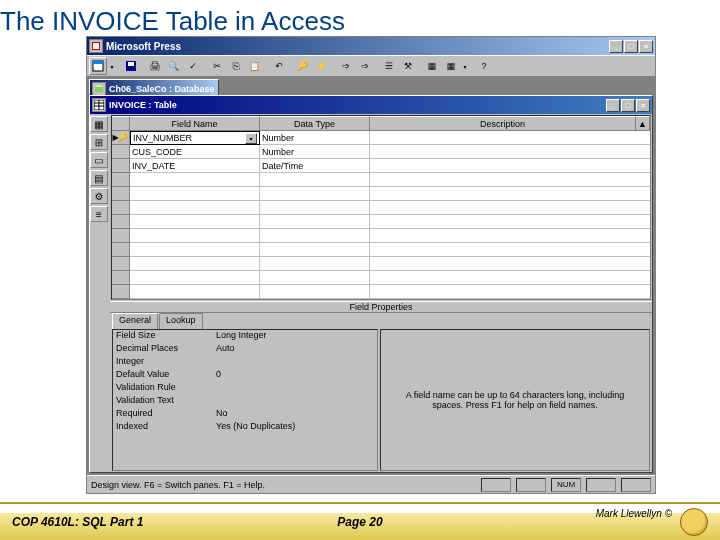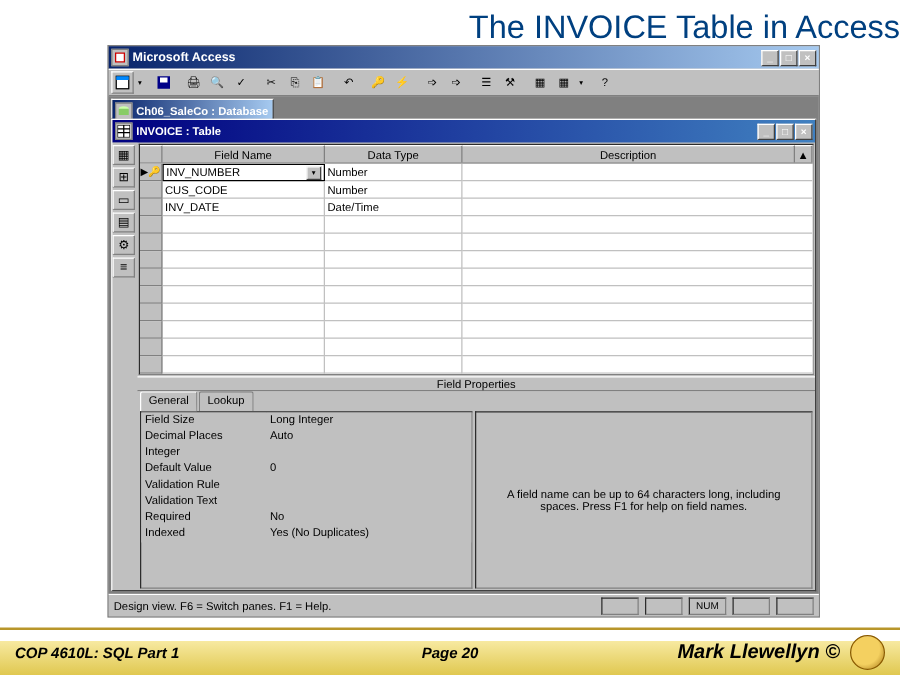--- a/index.html
+++ b/index.html
@@ -1,18 +1,18 @@
 <!DOCTYPE html>
 <html><head>
 <meta charset="utf-8">
 <style>
   * { box-sizing: border-box; margin: 0; padding: 0; }
   body { width: 720px; height: 540px; font-family: "Tahoma", Arial, sans-serif; font-size: 10px; background: #fff; position: relative; overflow: hidden; }
 
-  .slide-title { text-align: right; font-size: 26px; font-weight: normal; color: #004080; padding: 6px 0 4px; font-family: Arial, sans-serif; }
+  .slide-title { text-align: left; font-size: 26px; font-weight: normal; color: #004080; padding: 6px 0 4px; font-family: Arial, sans-serif; }
 
   .app-frame { position: absolute; left: 86px; top: 36px; width: 570px; height: 458px; border: 1px solid #808080; background: #c0c0c0; display: flex; flex-direction: column; }
 
   .titlebar { height: 18px; background: linear-gradient(to right, #08246b, #a6caf0); color: #fff; display: flex; align-items: center; padding: 0 2px; font-weight: bold; font-size: 10px; }
   .titlebar.db { background: linear-gradient(to right, #08246b, #a6caf0); font-size: 9px; }
   .titlebar.design { background: linear-gradient(to right, #000080, #4080c0); font-size: 9px; }
   .titlebar .icon-box { width: 14px; height: 14px; background: #c0c0c0; border: 1px solid #808080; margin-right: 3px; display: flex; align-items: center; justify-content: center; }
   .titlebar .icon-box svg { width: 10px; height: 10px; }
   .title-text { flex: 1; }
   .win-btns { display: flex; gap: 1px; }
@@ -68,38 +68,38 @@
   .pval { flex:1; padding-left: 3px; background: #c0c0c0; }
   .props-right { flex:1; display:flex; align-items:center; justify-content:center; padding: 8px; font-size: 9px; color: #000; text-align:center; border: 1px inset #808080; margin: 16px 2px 2px 0; background:#c0c0c0; }
 
   .statusbar { height: 18px; background: #c0c0c0; border-top: 1px solid #fff; display:flex; align-items:center; font-size: 9px; padding: 0 4px; }
   .status-cells { margin-left:auto; display:flex; gap:5px; }
   .status-cell { border: 1px inset #808080; width: 30px; height: 14px; display:flex; align-items:center; justify-content:center; font-size:8px; }
 
   .footer { position:absolute; left:0; right:0; bottom:0; height:38px; display:flex; align-items:center; padding: 0 12px; background: linear-gradient(to bottom, #fff 0%, #fff 25%, #f7e9a0 25%, #e0c850 100%); border-top: 2px solid #b8962a; font-family: Arial; }
   .footer-left { font-weight: bold; font-style: italic; font-size: 12px; }
   .footer-mid { position:absolute; left:50%; transform:translateX(-50%); font-weight:bold; font-style: italic; font-size: 12px; }
-  .footer-right { margin-left:auto; font-weight:bold; font-style: italic; font-size: 16px; display:flex; align-items:center; gap:8px; }
+  .footer-right { margin-left:auto; font-weight:normal; font-style: italic; font-size: 10px; display:flex; gap:8px; }
   .logo { width: 28px; height: 28px; border-radius: 50%; background: radial-gradient(circle at 40% 40%, #f4d060 55%, #a07010 100%); border: 1px solid #8a5a00; }
 </style>
 </head>
 <body>
 
 <div class="slide-title">The INVOICE Table in Access</div>
 
 <div class="app-frame">
 
   <div class="titlebar">
     <span class="icon-box">
       <svg viewBox="0 0 10 10">
           <rect x="1" y="1" width="8" height="8" fill="#c00"></rect>
           <rect x="2" y="2" width="6" height="6" fill="#fff"></rect>
         </svg>
     </span>
-    <span class="title-text">Microsoft Access</span>
+    <span class="title-text">Microsoft Press</span>
     <div class="win-btns">
       <div class="win-btn">_</div>
       <div class="win-btn">□</div>
       <div class="win-btn">×</div>
     </div>
   </div>
 
 
   <div class="toolbar">
     <div class="tb-btn raised">

